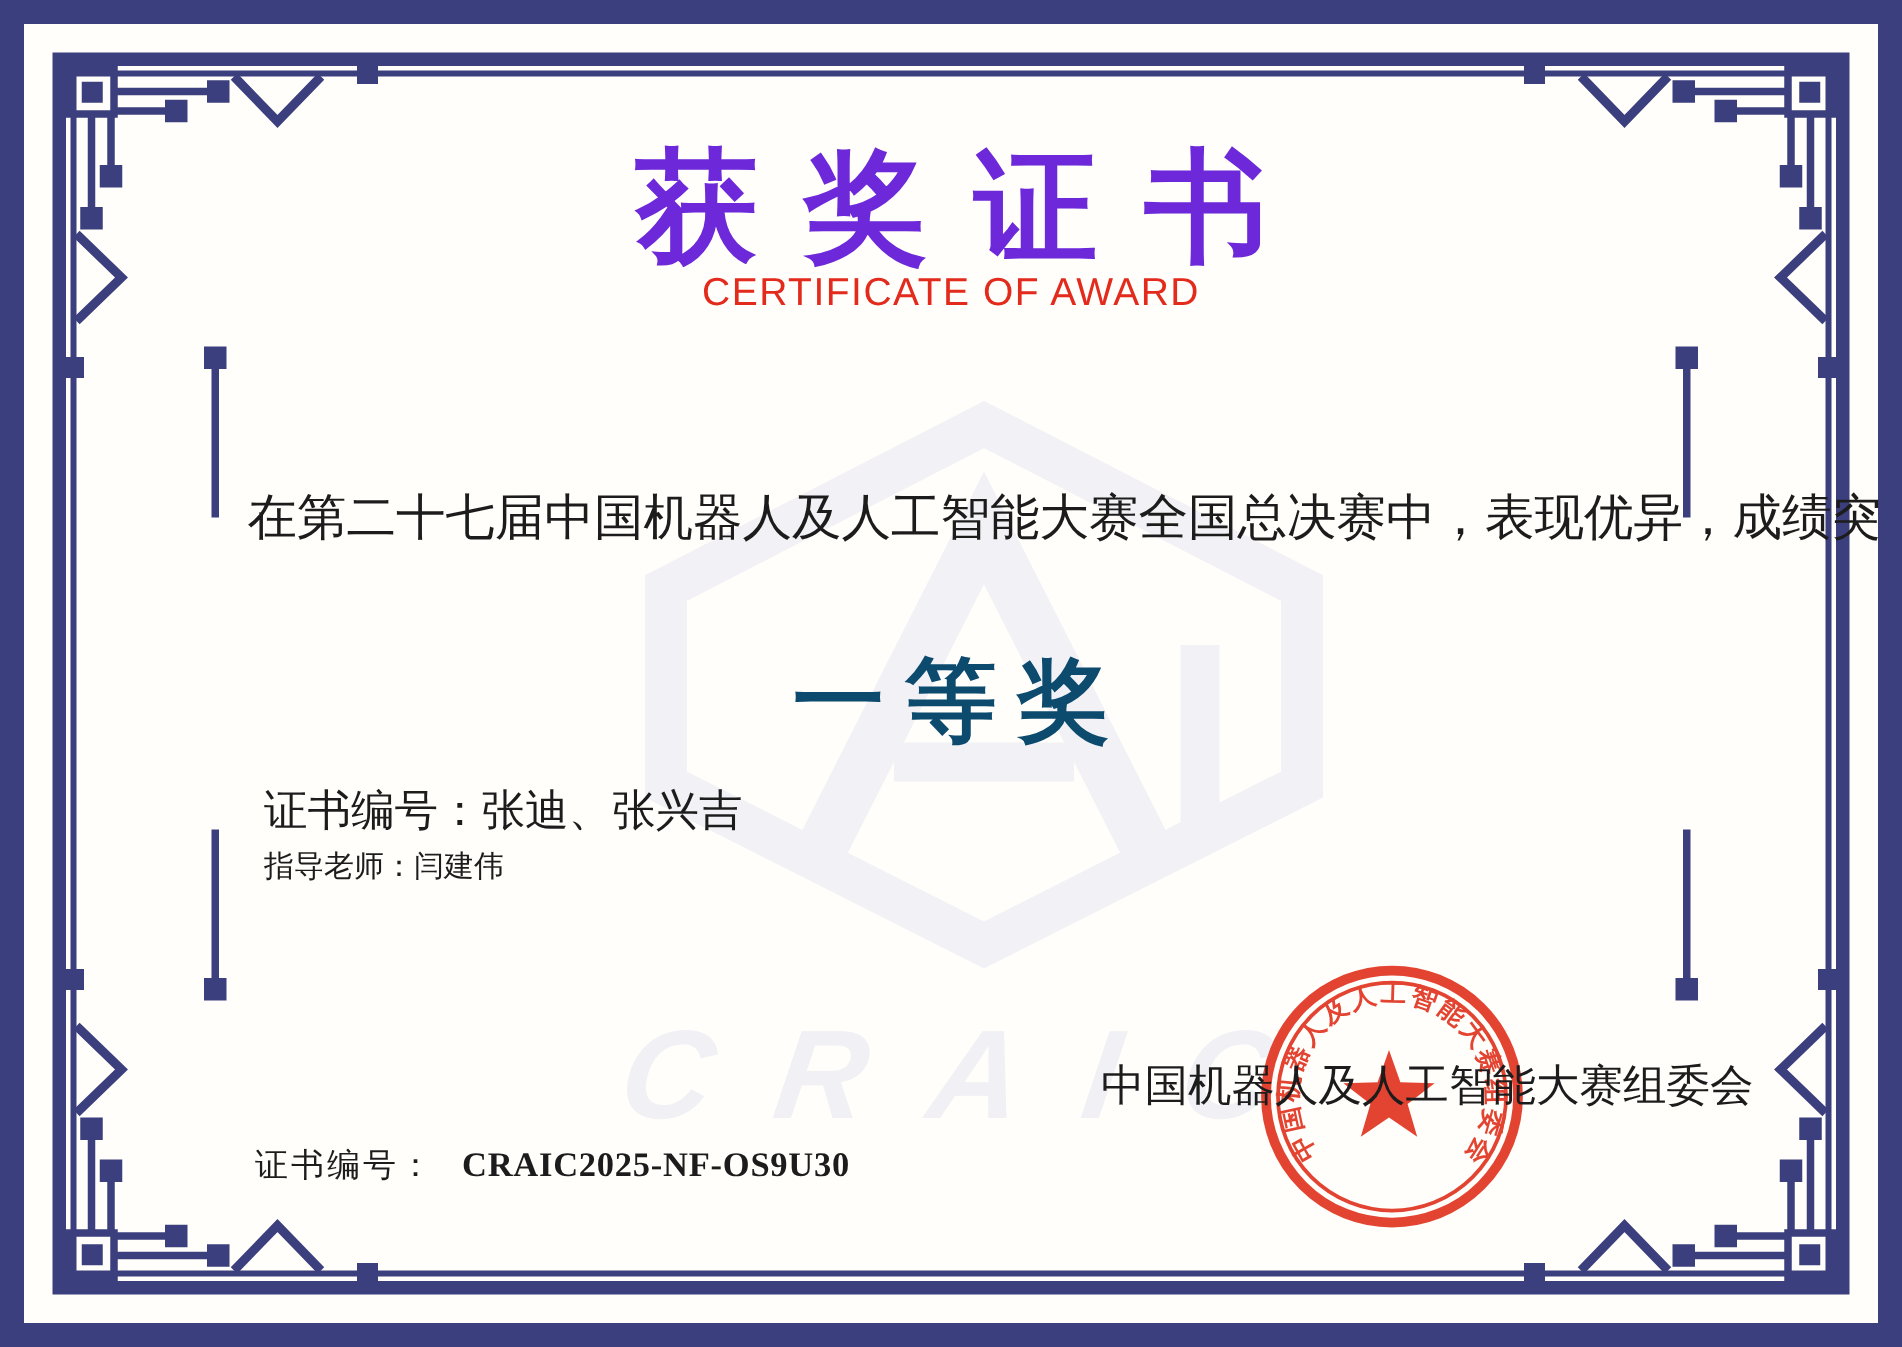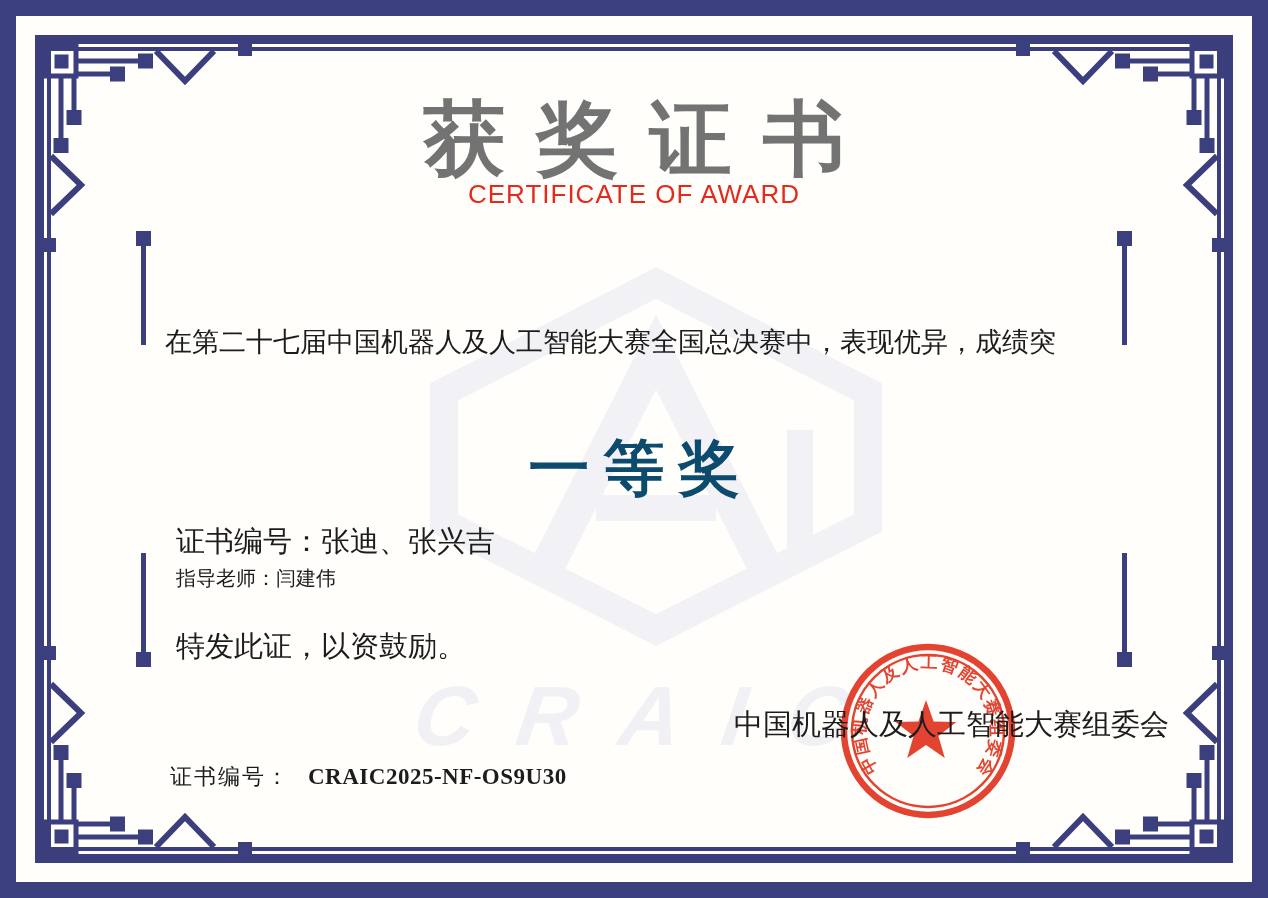--- a/index.html
+++ b/index.html
@@ -26,30 +26,30 @@
   
   #border-svg{left:0;top:0;z-index:2;}
   
   #seal-svg{left:822px;top:625px;z-index:3;opacity:.95;}
   
   .txt{z-index:4;white-space:nowrap;}
   #title{
     left:0;right:0;top:98px;text-align:center;
     font-family:"Liberation Sans","DejaVu Sans",sans-serif;
     font-weight:900;font-size:82px;line-height:1;
-    color:#737373;letter-spacing:0.38em;text-indent:0.38em;
+    color:#6d28d9;letter-spacing:0.38em;text-indent:0.38em;
   }
   #subtitle{
     left:0;right:0;top:181px;text-align:center;
     font-family:"Liberation Sans","DejaVu Sans",sans-serif;
     font-weight:normal;font-size:26px;line-height:1;
     color:#e22a1d;letter-spacing:1px;
   }
   #recipient{left:99px;top:259px;font-size:34px;line-height:1;}
-  #body1{left:165px;top:328px;font-size:27px;line-height:1.1;}
+  #body1{left:165px;top:328px;font-size:33px;line-height:1.1;}
   #body2{left:90px;top:374px;font-size:31px;line-height:1.1;}
   #award{
     left:0;right:0;top:438px;text-align:center;
     font-size:61px;font-weight:bold;line-height:1;
     color:#0c4a6e;letter-spacing:14px;text-indent:14px;
   }
   #team{left:176px;top:527px;font-size:29px;line-height:1;}
   #advisor{left:176px;top:568px;font-size:20px;line-height:1;}
   #note{left:176px;top:632px;font-size:29px;line-height:1;}
   #certno-row{left:170px;top:762px;font-size:22px;line-height:1.3;}
@@ -147,21 +147,20 @@
 
   <div id="body1" class="abs txt">在第二十七届中国机器人及人工智能大赛全国总决赛中，表现优异，成绩突</div>
 
 
   <div id="award" class="abs txt">一等奖</div>
 
   <div id="team" class="abs txt">证书编号：张迪、张兴吉</div>
 
   <div id="advisor" class="abs txt">指导老师：闫建伟</div>
 
-  <div id="note" class="abs txt">特发此证，以资鼓励。</div>
 
   <div id="certno-row" class="abs txt">
     <span class="label">证书编号：</span><span class="value">CRAIC2025-NF-OS9U30</span>
   </div>
 
   <div id="issuer" class="abs txt">中国机器人及人工智能大赛组委会</div>
 
 
 </div>
 

